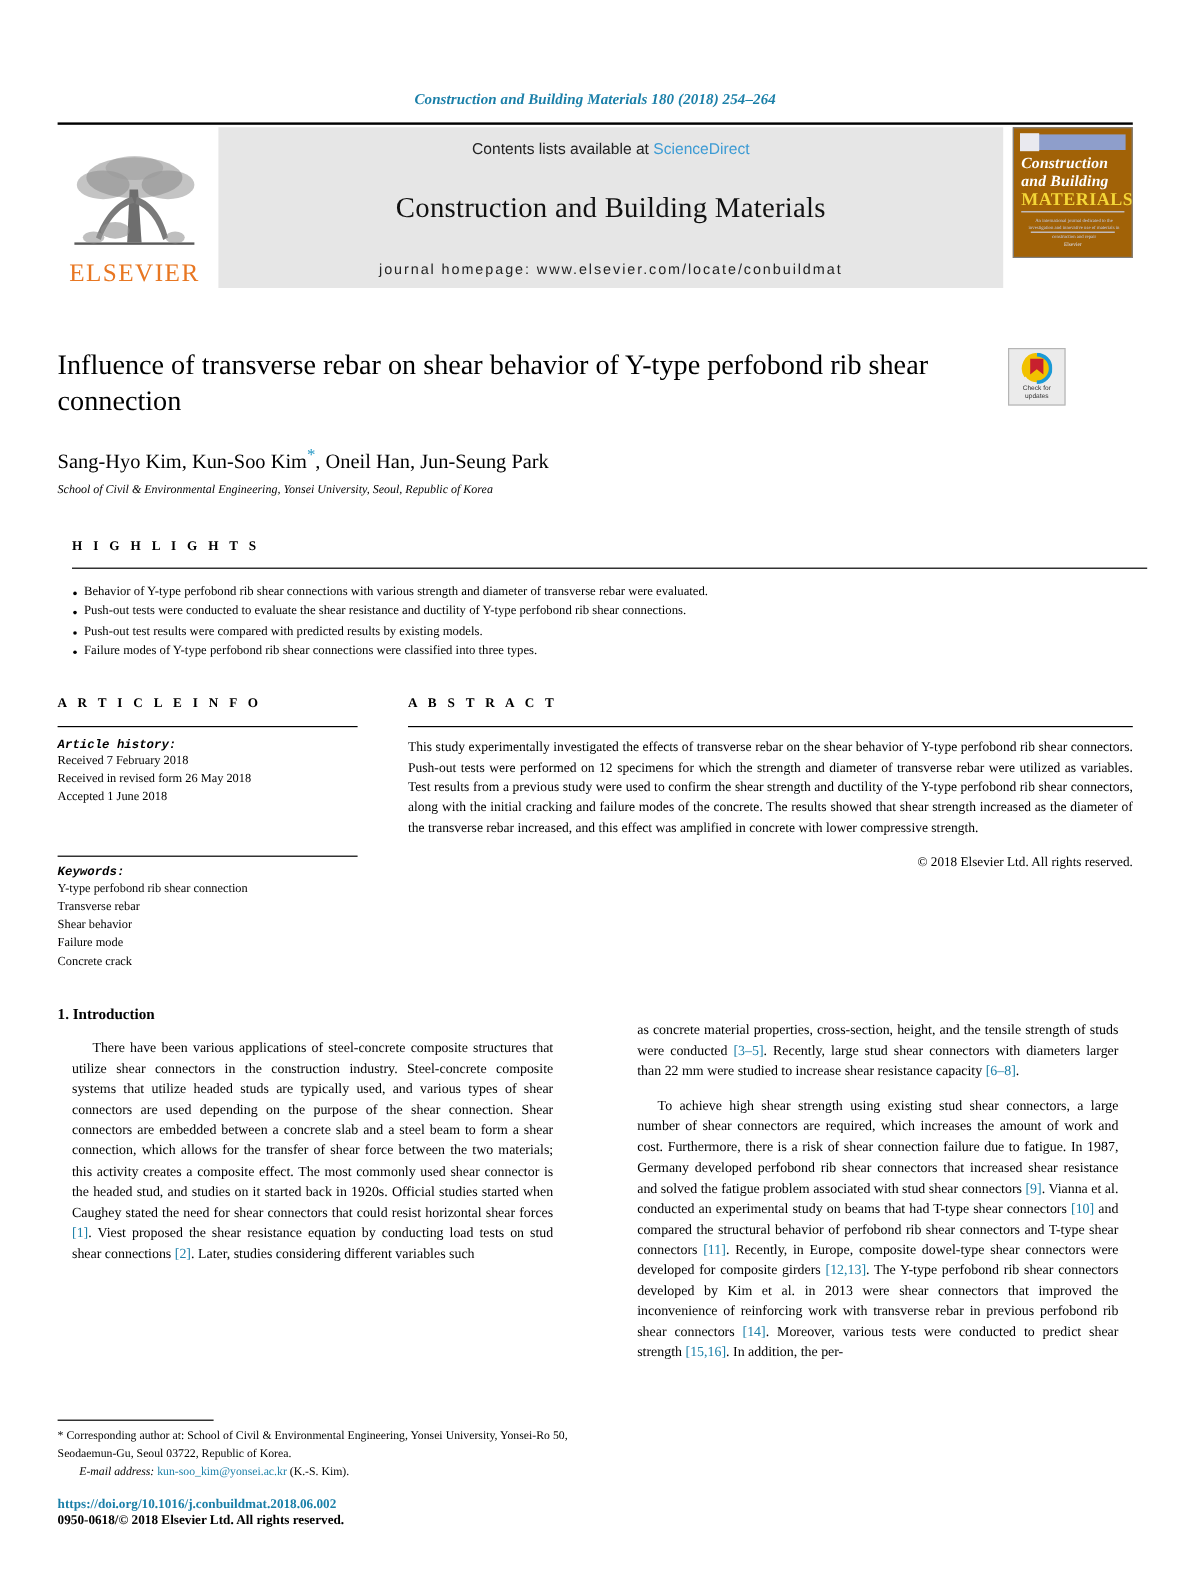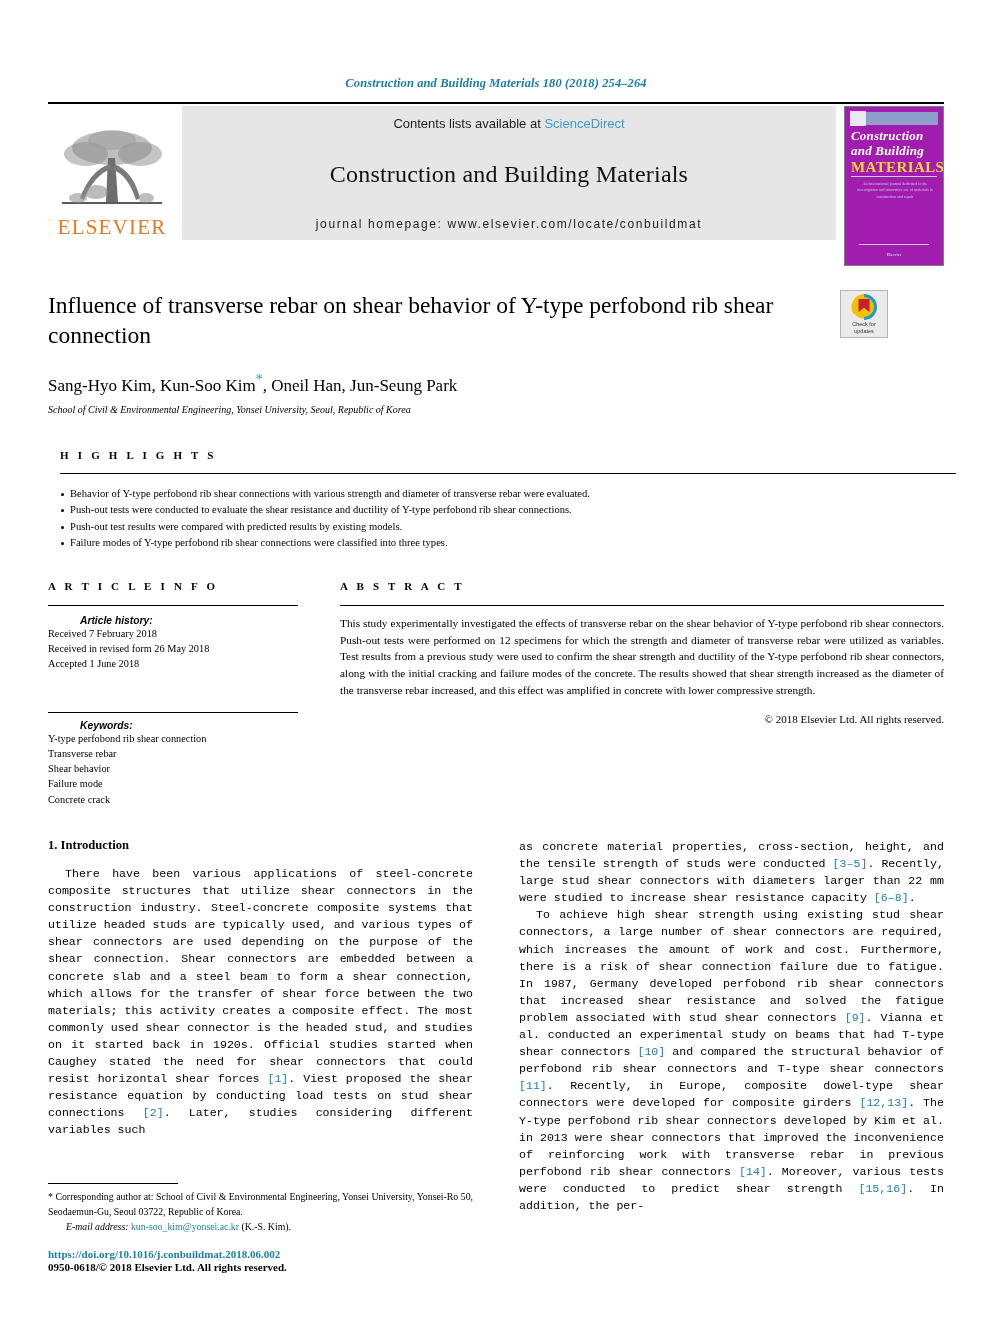--- a/index.html
+++ b/index.html
@@ -100,23 +100,23 @@
   }
   .journal-homepage {
     font-family: "Liberation Sans", sans-serif;
     font-size: 12px;
     color: #222;
     letter-spacing: 1.6px;
   }
   .cover-thumb {
     flex: 0 0 100px;
     width: 100px;
-    height: 160px;
+    height: 109px;
     border: 1px solid #7e7e7e;
-    background: #a21caf;
+    background: #a16207;
     position: relative;
     overflow: hidden;
     box-sizing: border-box;
   }
   .cover-topbar {
     position: absolute; top: 5px; left: 5px; right: 5px; height: 13px;
     background: #8e9ecb;
   }
   .cover-els {
     position: absolute; top: 4px; left: 5px; width: 16px; height: 15px;
@@ -252,24 +252,23 @@
     left: 48px;
     width: 896px;
     display: flex;
   }
   .col-info { width: 250px; flex: 0 0 250px; }
   .col-abs  { flex: 1 1 auto; margin-left: 42px; }
 
   .ia-rule { border-top: 1px solid #000; margin-top: 13px; margin-bottom: 9px; }
 
   .ai-italic {
-    font-family: Liberation Sans, sans-serif;
+    font-family: Liberation Mono, monospace;
     font-style: italic; font-weight: bold;
     font-size: 10.3px;
-    margin-left: 32px;
   }
   .ai-line {
     font-family: "Liberation Serif", serif;
     font-size: 10.3px;
     line-height: 1.48;
   }
   .kw-block { margin-top: 40px; }
   .kw-rule { border-top: 1px solid #000; margin-bottom: 7px; }
 
   .abstract-body {
@@ -295,25 +294,25 @@
     gap: 46px;
   }
   .bcol { width: 425px; flex: 0 0 425px; }
   .body-head {
     font-family: "Liberation Serif", serif;
     font-weight: bold;
     font-size: 12.6px;
     margin: 0 0 12px 0;
   }
   .body-p {
-    font-family: Liberation Mono, monospace;
+    font-family: Liberation Serif, serif;
     font-size: 11.6px;
     line-height: 1.475;
     text-align: justify;
-    margin: 0;
+    margin: 12px;
     text-indent: 17px;
     hyphens: auto;
   }
   .body-p + .body-p { margin-top: 0; }
   .ref { color: #1a7fa8; }
 
   
   .footnote {
     position: absolute;
     left: 48px;

